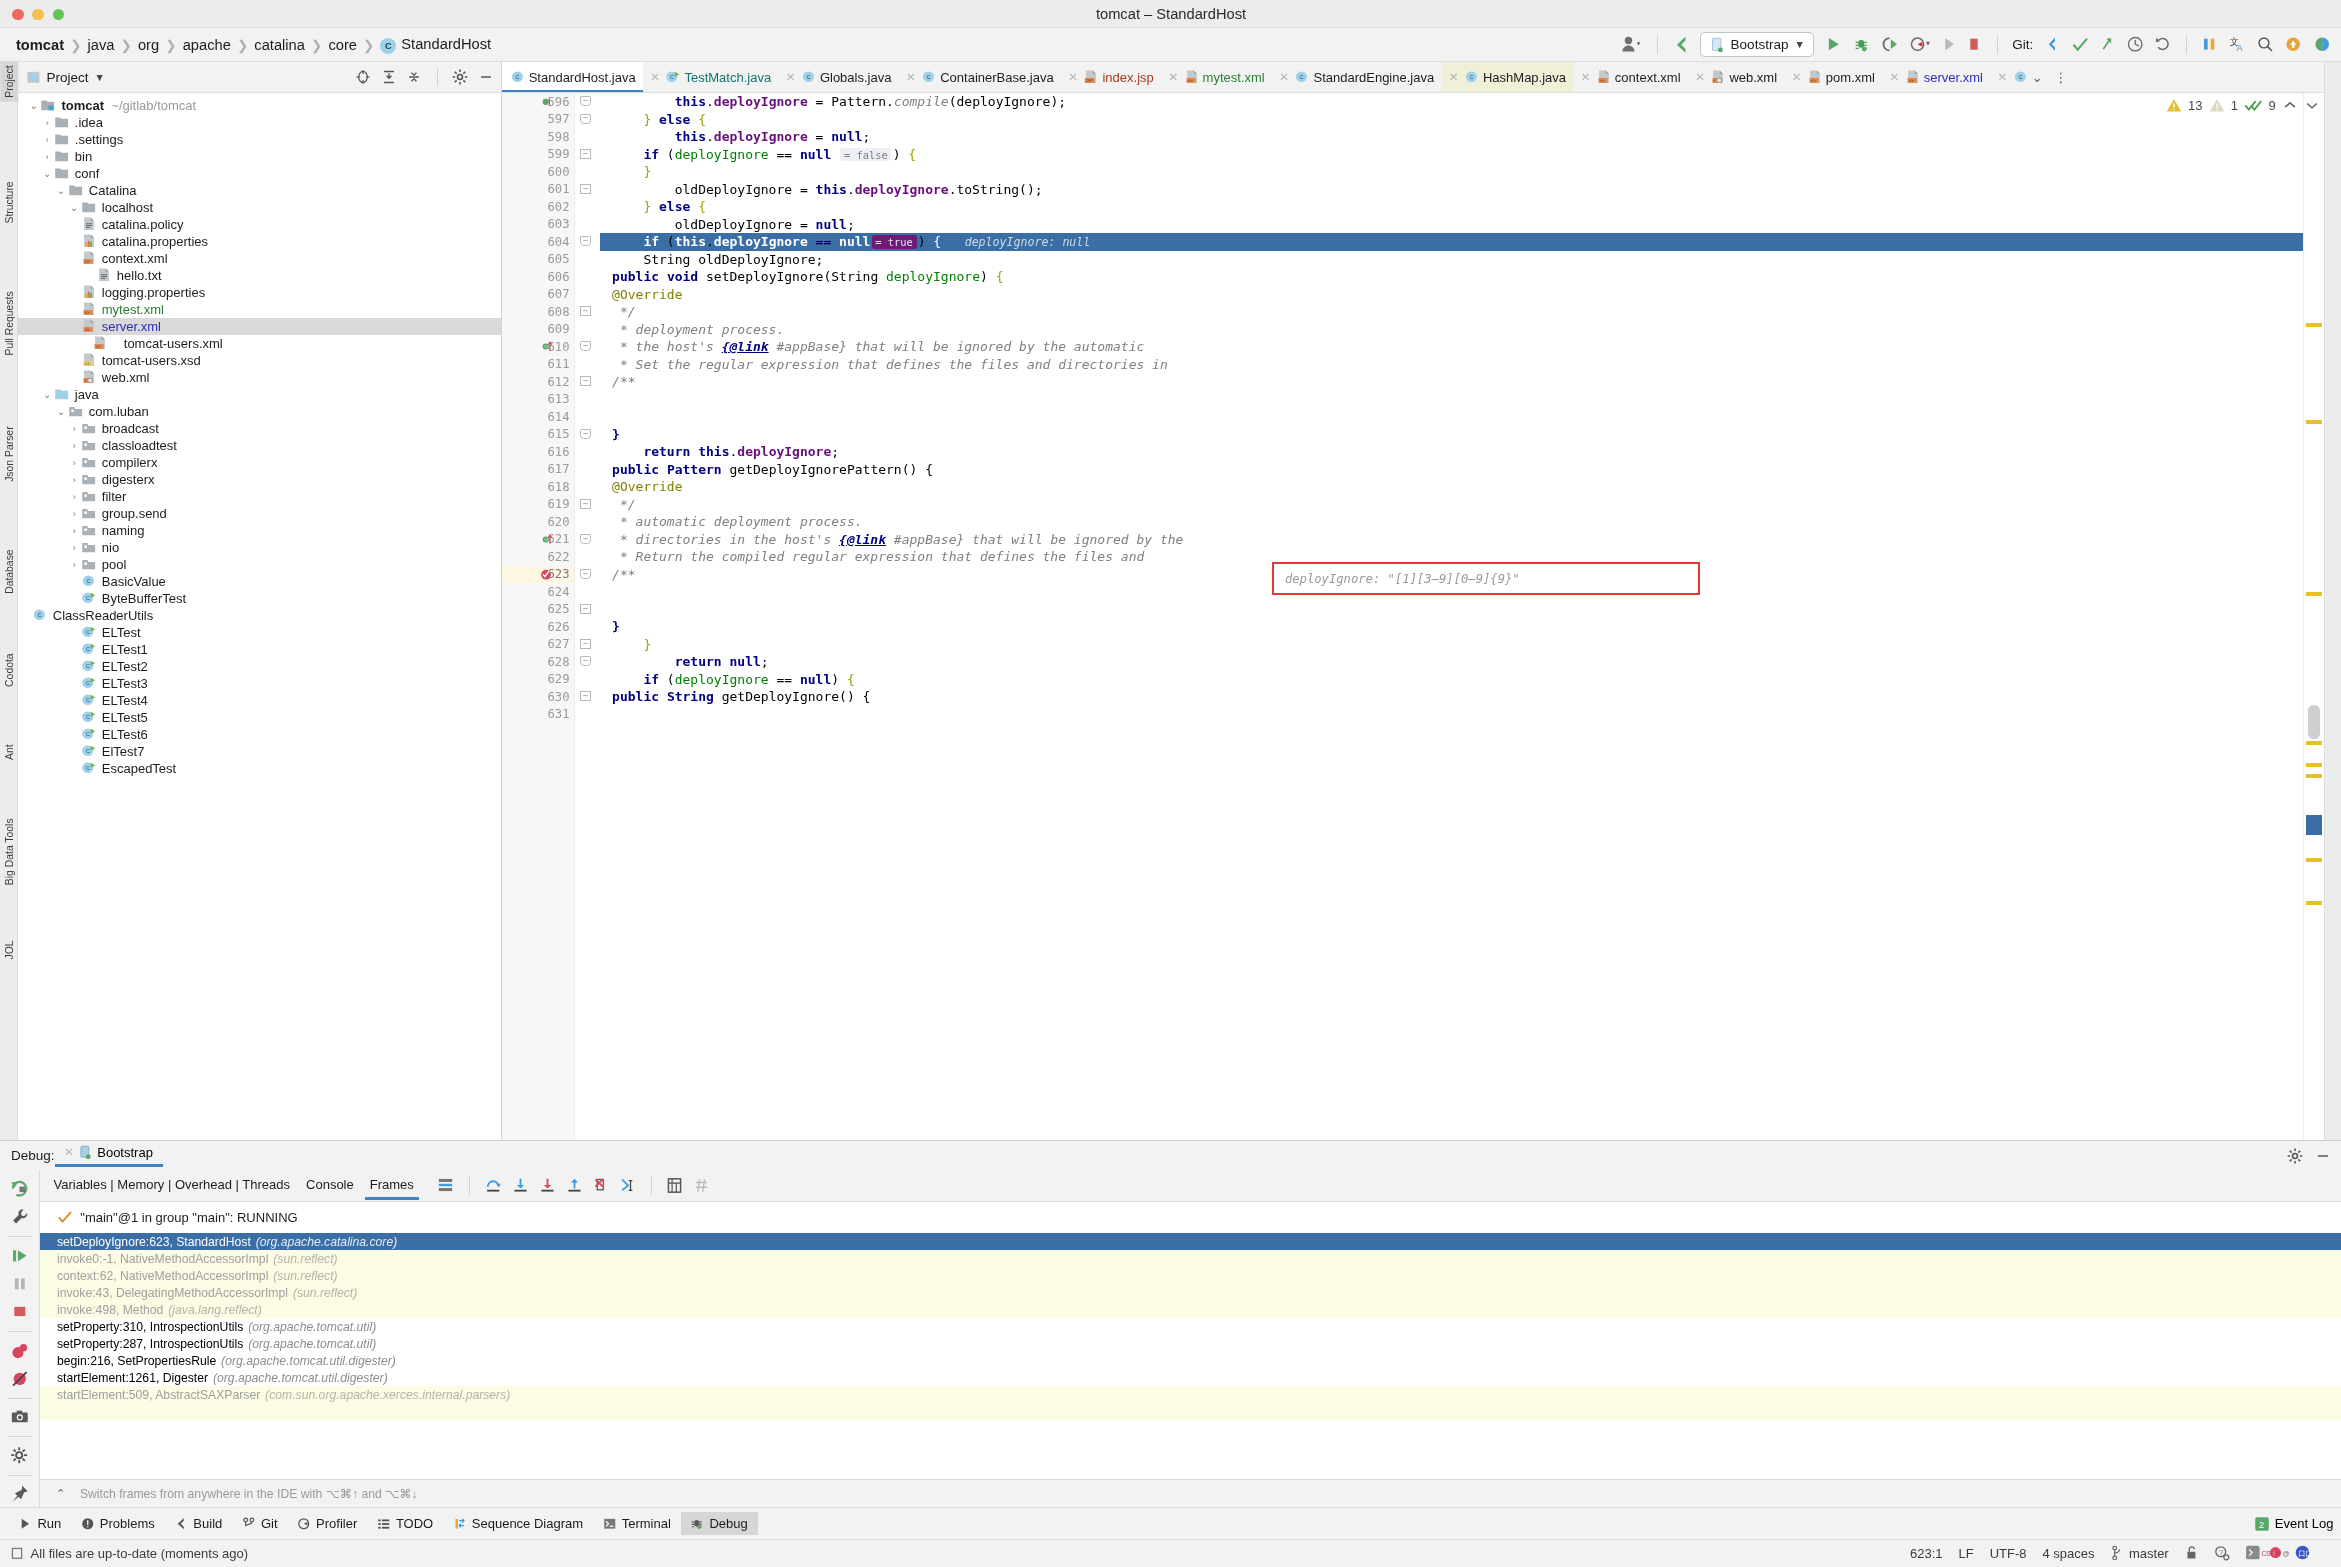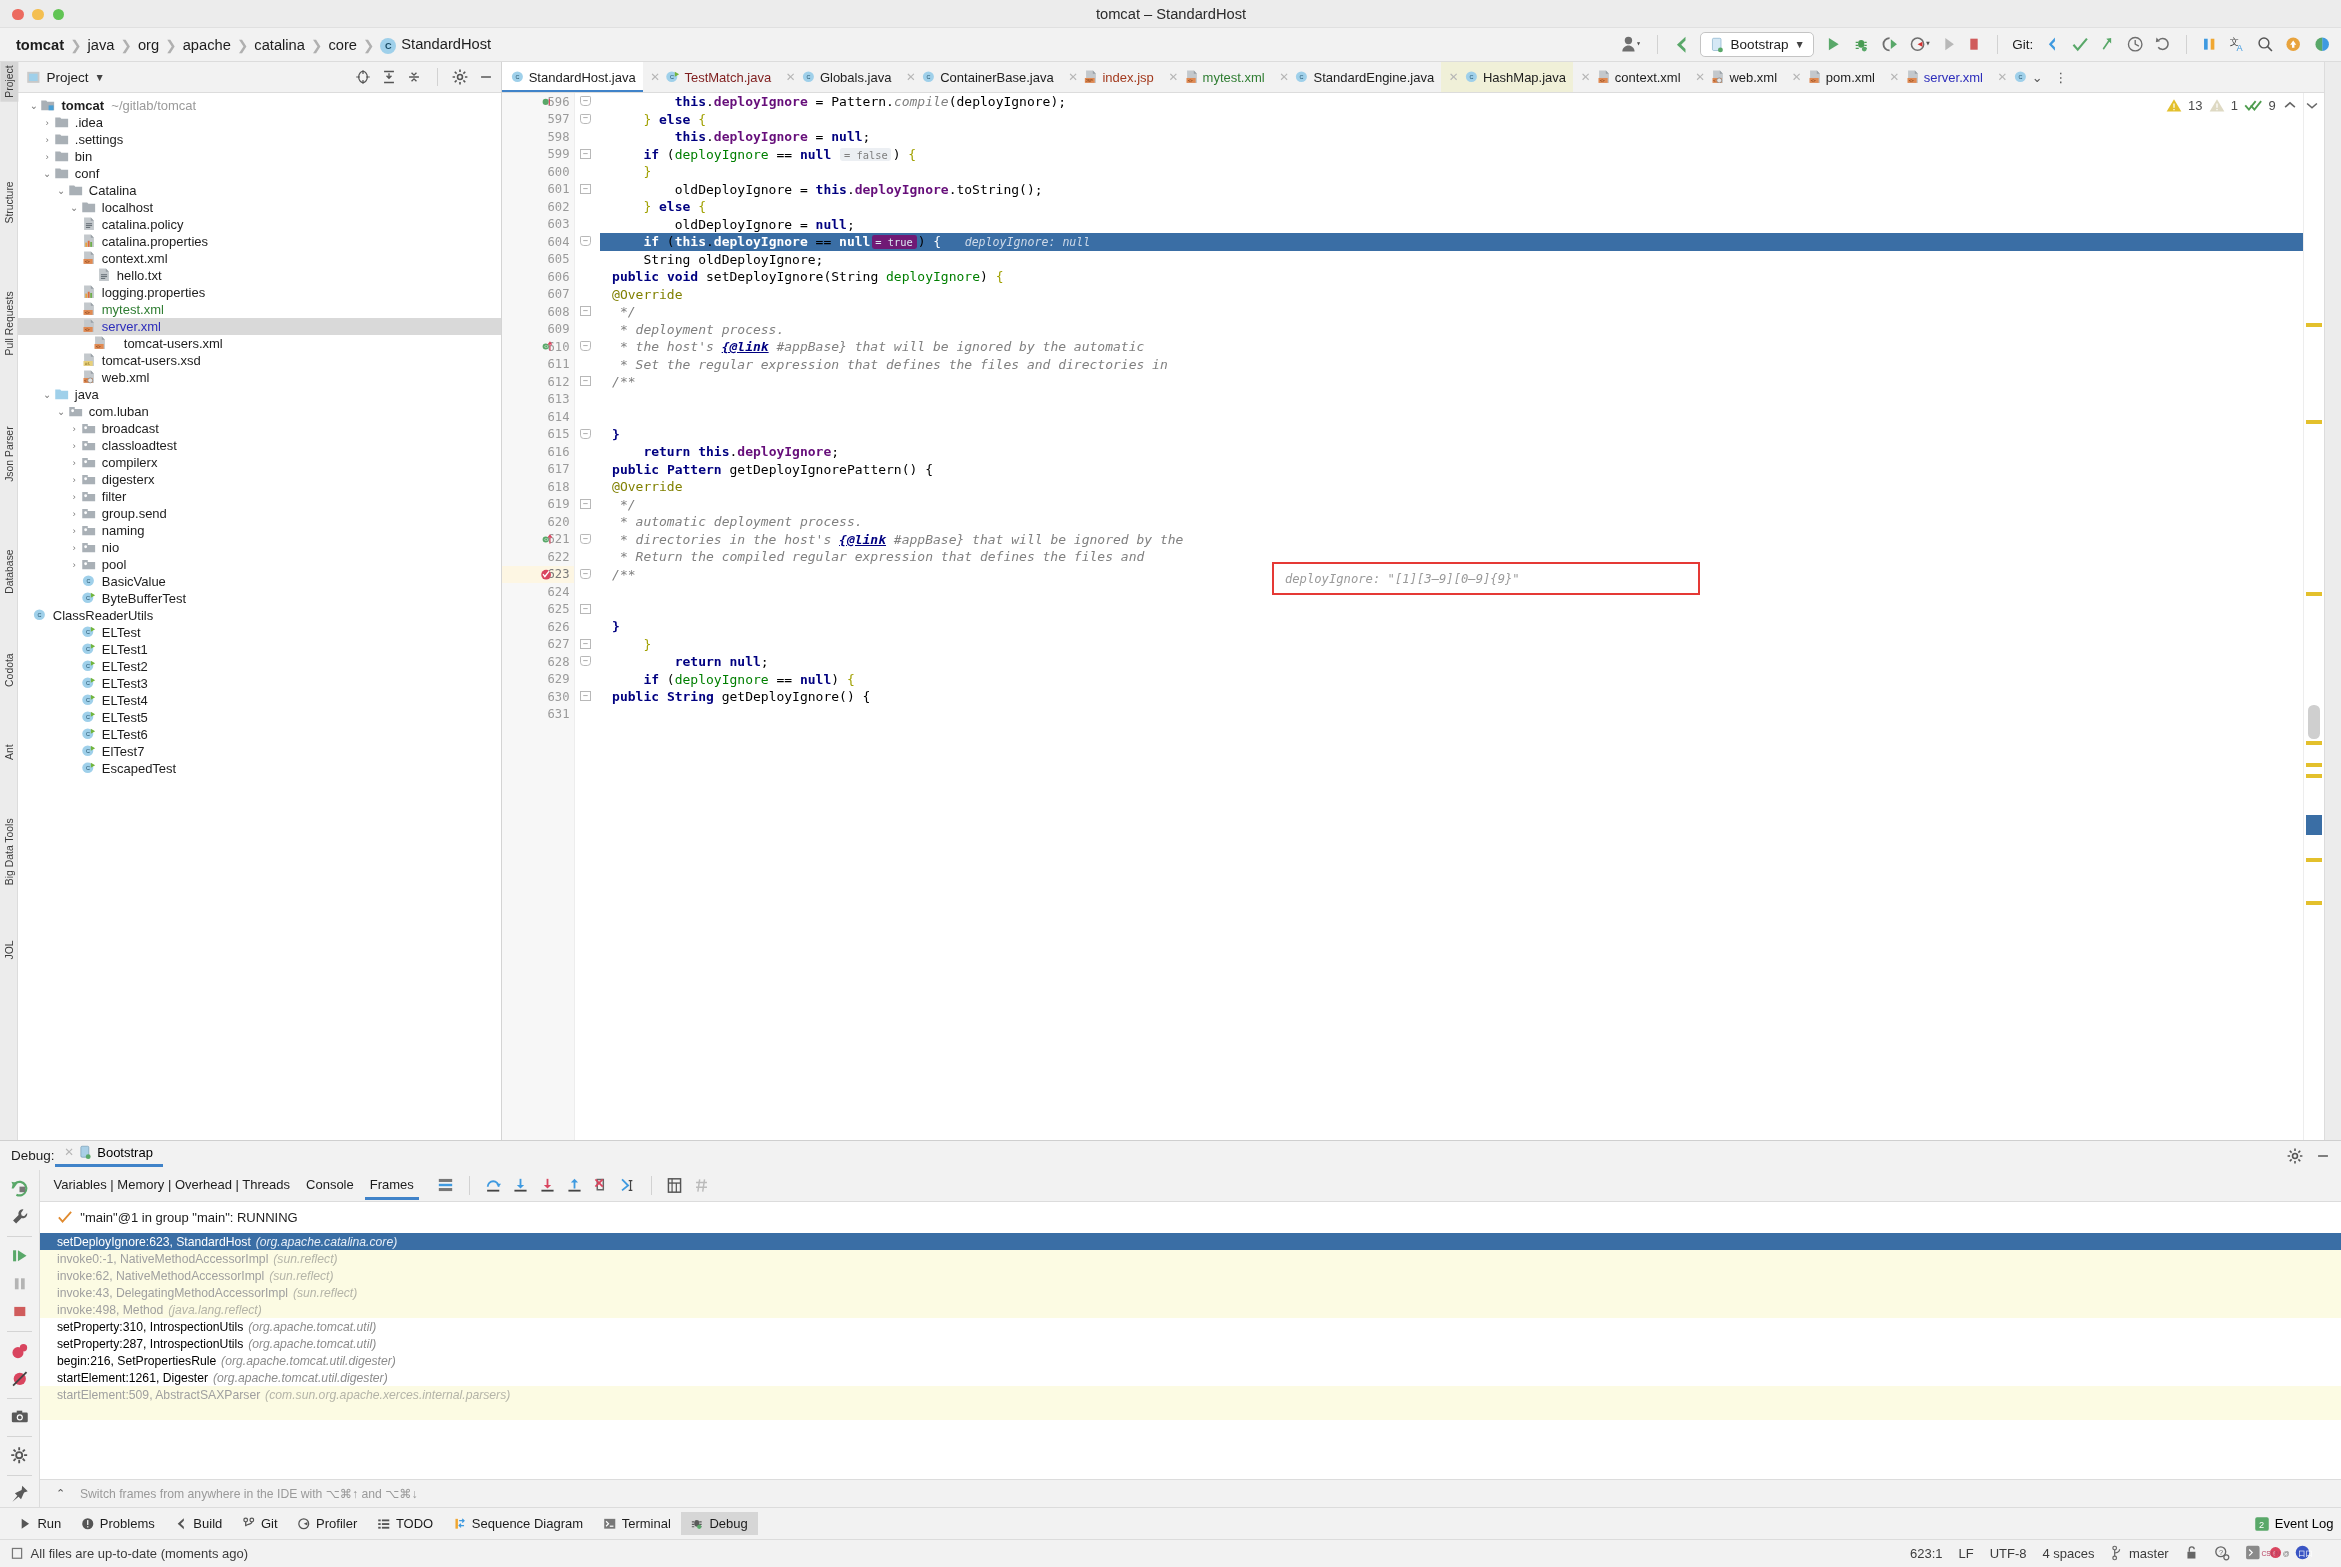--- a/index.html
+++ b/index.html
@@ -880,21 +880,21 @@
           </div>
           <div class="etab">
             <span class="x">✕</span>
             <span class="fico">
               <svg width="16" height="13.5" viewBox="0 0 26 22" style="font-size:21px">
                 <ellipse cx="11" cy="11" rx="9" ry="8.5" fill="#9fd0ea"></ellipse>
                 <text x="8" y="15" font-size="9" fill="#1d4d66" font-family="sans-serif">C</text>
                 <path d="M16 3 L23 7 L16 11 Z" fill="#72b53d"></path>
               </svg>
             </span>
-            <span style="color: #7f1d1d;">TestMatch.java</span>
+            <span style="color: #0f766e;">TestMatch.java</span>
           </div>
           <div class="etab">
             <span class="x">✕</span>
             <span class="fico">
               <svg width="16" height="13.5" viewBox="0 0 26 22" style="font-size:21px">
                 <ellipse cx="12" cy="11" rx="9" ry="8.5" fill="#9fd0ea"></ellipse>
                 <text x="9" y="15" font-size="9" fill="#1d4d66" font-family="sans-serif">C</text>
               </svg>
             </span>
             <span>Globals.java</span>
@@ -1399,21 +1399,21 @@
         <div class="frames">
             <div class="frow sel">
               <span>setDeployIgnore:623, StandardHost</span>
               <span class="pkg">(org.apache.catalina.core)</span>
             </div>
             <div class="frow lib">
               <span>invoke0:-1, NativeMethodAccessorImpl</span>
               <span class="pkg">(sun.reflect)</span>
             </div>
             <div class="frow lib">
-              <span>invoke:62, NativeMethodAccessorImpl</span>
+              <span>context:62, NativeMethodAccessorImpl</span>
               <span class="pkg">(sun.reflect)</span>
             </div>
             <div class="frow lib">
               <span>invoke:43, DelegatingMethodAccessorImpl</span>
               <span class="pkg">(sun.reflect)</span>
             </div>
             <div class="frow lib">
               <span>invoke:498, Method</span>
               <span class="pkg">(java.lang.reflect)</span>
             </div>

